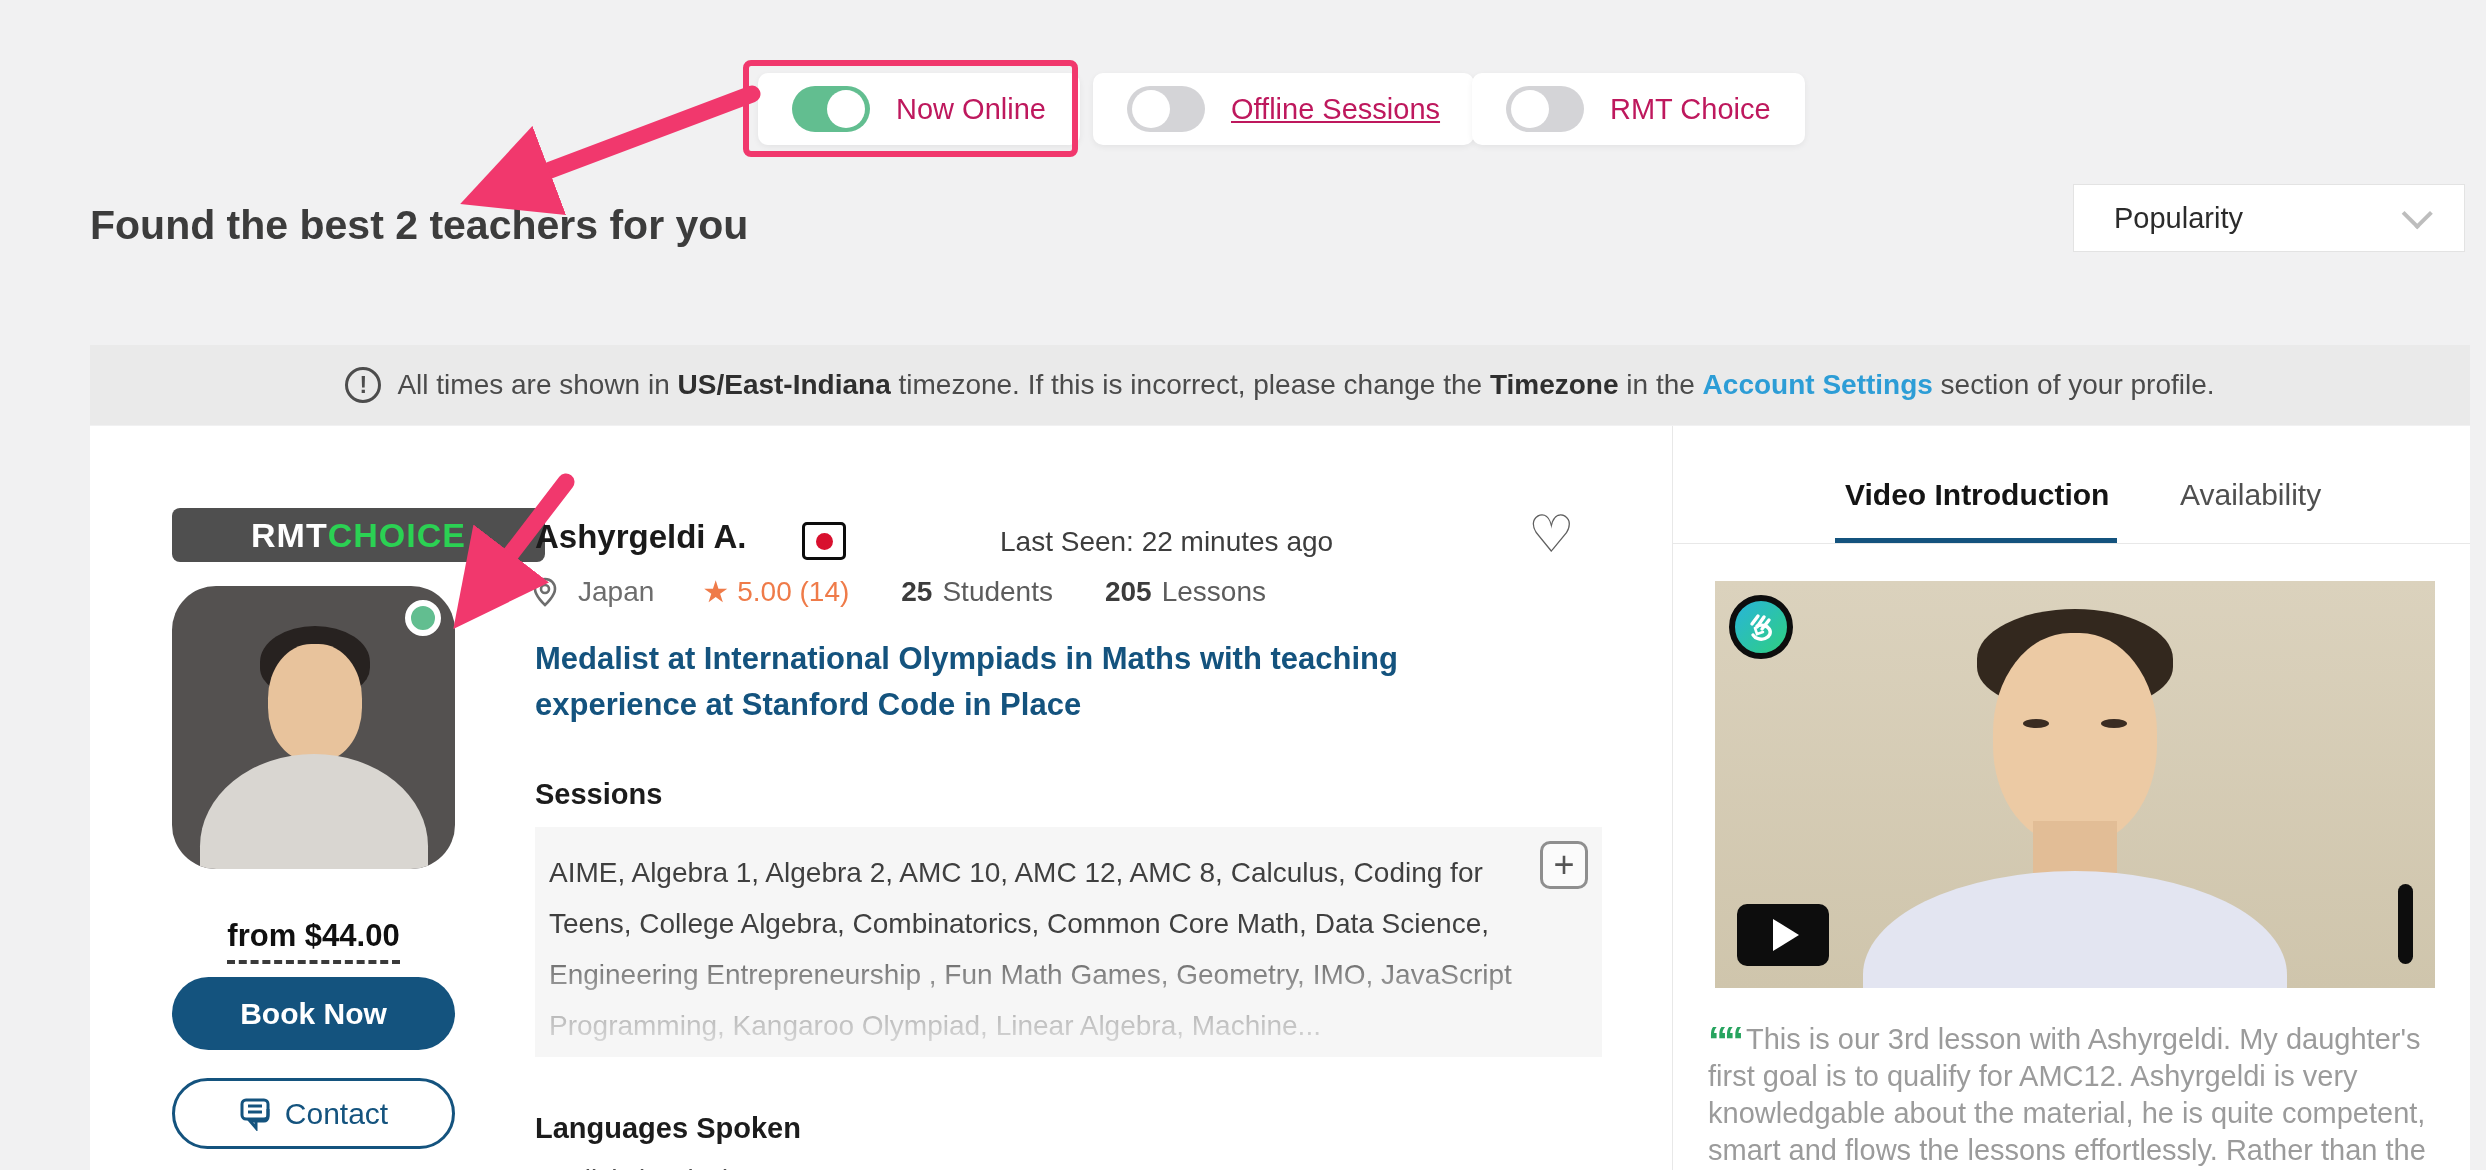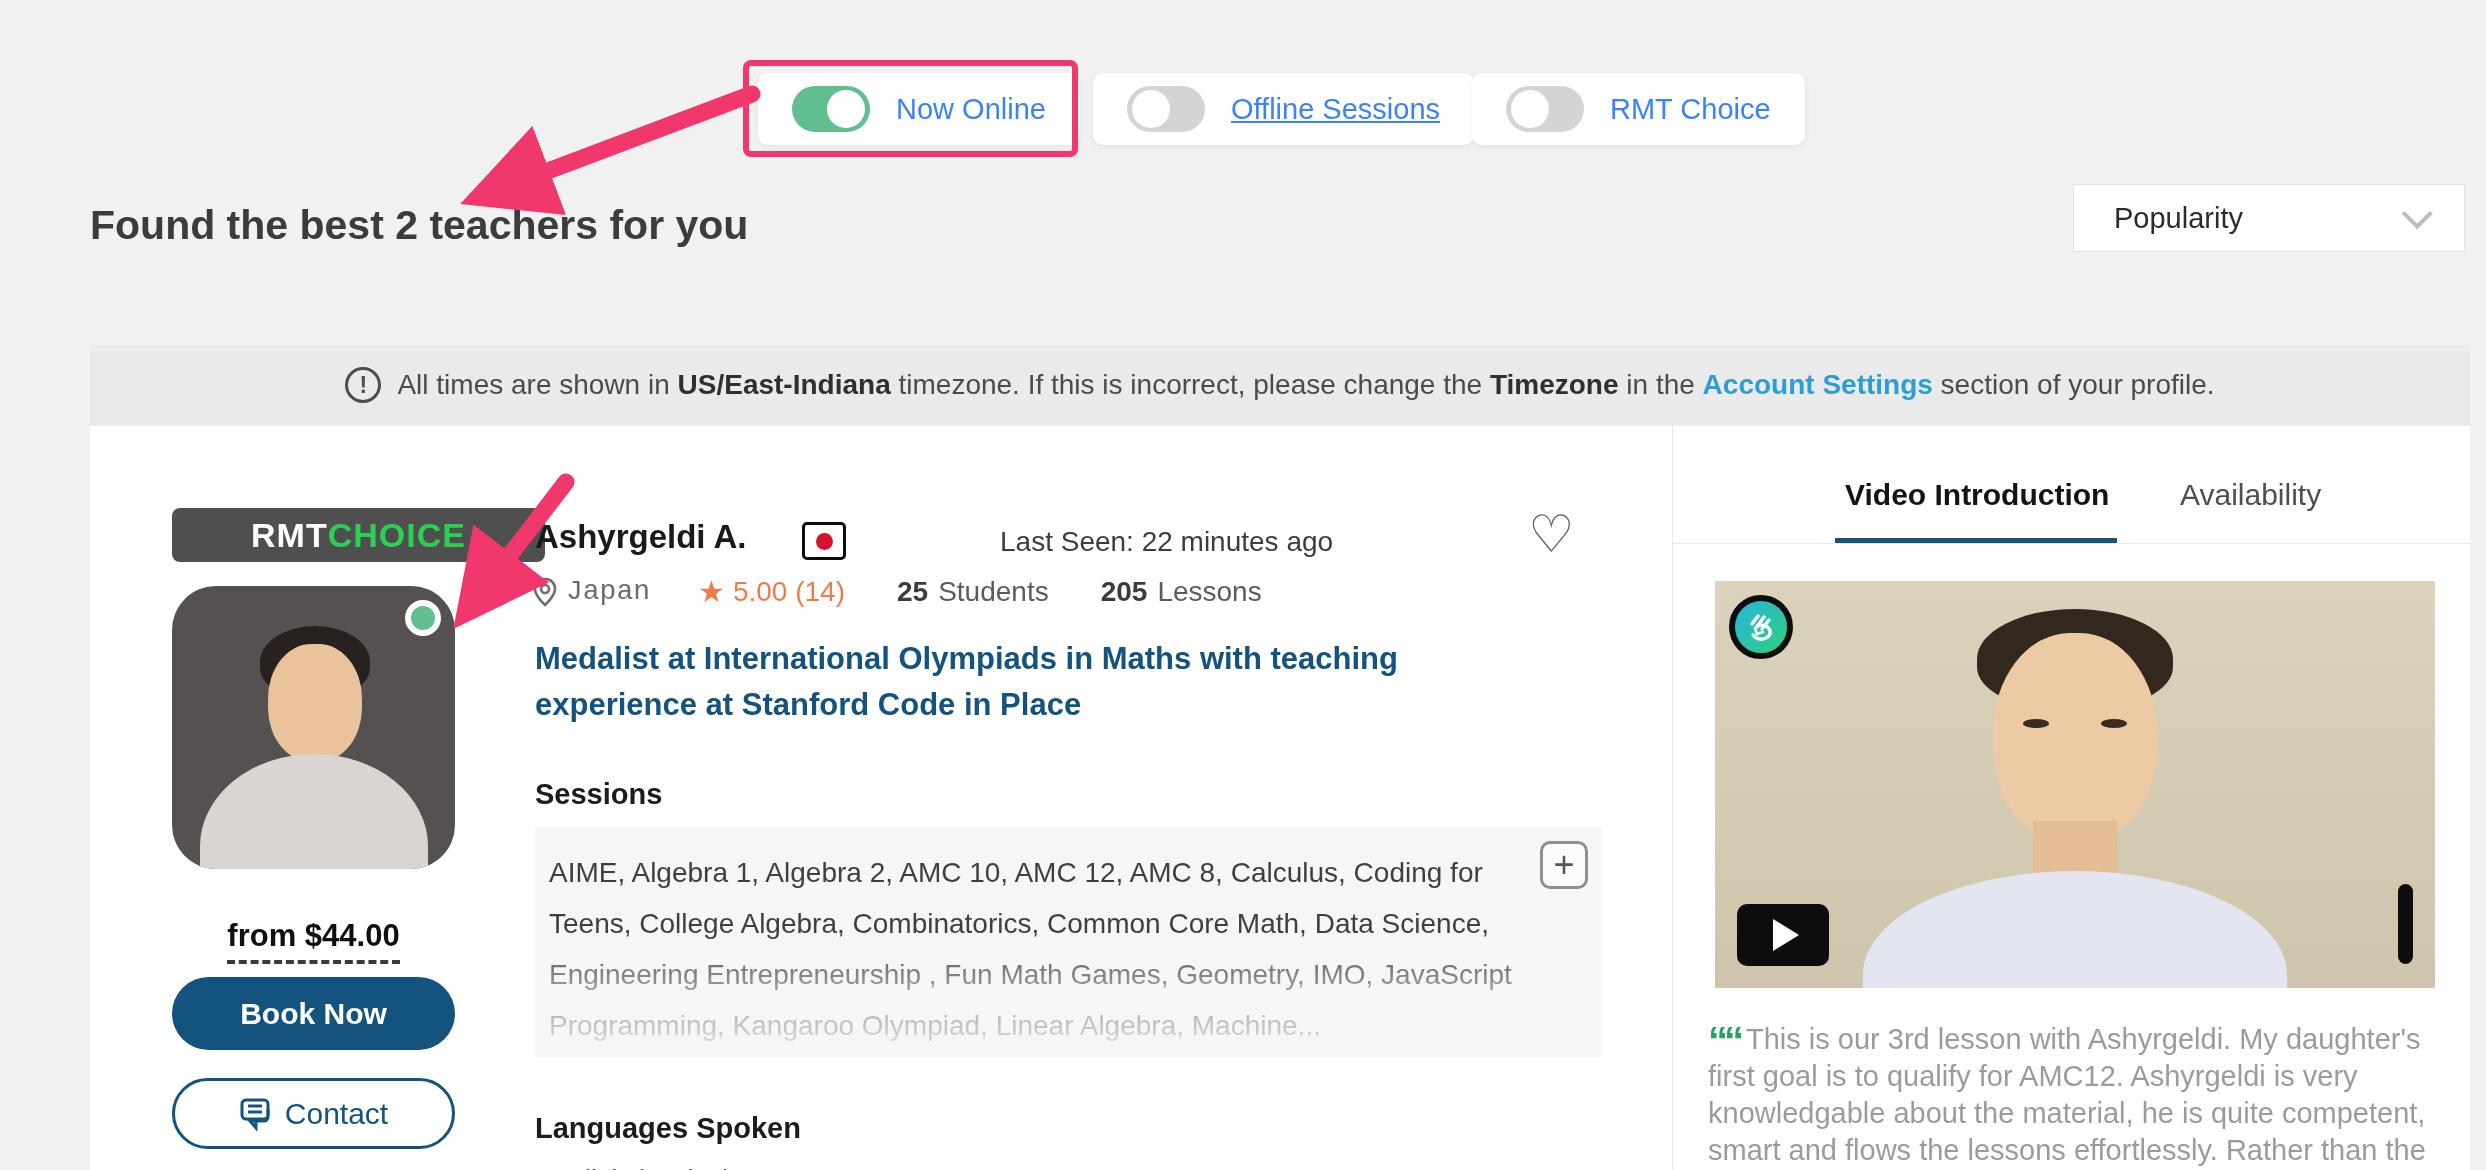--- a/index.html
+++ b/index.html
@@ -3,21 +3,21 @@
 <meta charset="utf-8">
 <style>
   * { margin:0; padding:0; box-sizing:border-box; }
   html,body { width:2486px; height:1170px; }
   body { font-family:"Liberation Sans", sans-serif; background:#f1f1f2; overflow:hidden; }
   #page { position:relative; width:2486px; height:1170px; background:#f1f1f2; overflow:hidden; }
 
   
   .toggle-card { position:absolute; height:72px; background:#fff; border-radius:10px;
     box-shadow:0 2px 6px rgba(0,0,0,.06); display:flex; align-items:center; gap:26px;
-    padding:4px 34px; font-size:29px; color:#3b82f6; cursor:pointer; }
+    padding:4px 34px; font-size:29px; color:#be185d; cursor:pointer; }
   .switch { position:relative; width:78px; height:46px; border-radius:23px; flex:0 0 auto; }
   .switch.on  { background:#62be90; }
   .switch.off { background:#d4d4d7; }
   .knob { position:absolute; top:4px; width:38px; height:38px; background:#fff; border-radius:50%; }
   .switch.on  .knob { right:5px; }
   .switch.off .knob { left:5px; }
   #toggle-online  { left:758px; top:73px; }
   #toggle-offline { left:1093px; top:73px;text-decoration:underline; }
   #toggle-rmt     { left:1472px; top:73px; }
   .annot-box { position:absolute; left:743px; top:60px; width:335px; height:97px;
@@ -65,21 +65,21 @@
     display:flex; align-items:center; justify-content:center; gap:6px; cursor:pointer; }
 
   .t-name { position:absolute; left:445px; top:92px; font-size:33px; font-weight:bold; color:#1a1a1a; }
   .flag { position:absolute; left:712px; top:96px; width:44px; height:38px; background:#fff; border:3px solid #0c0c0c;
     border-radius:5px; display:flex; align-items:center; justify-content:center; }
   .flag i { width:17px; height:17px; background:#d8102e; border-radius:50%; }
   .last-seen { position:absolute; left:910px; top:100px; font-size:28px; color:#3d3d3d; }
   .fav { position:absolute; left:1438px; top:82px; font-size:52px; color:#5f5f5f; background:none; border:none; cursor:pointer; line-height:1; }
 
   .meta-row { position:absolute; left:442px; top:148px; display:flex; align-items:center; font-size:28px; color:#6d6d6d; }
-  .meta-row .loc { display:flex; align-items:center; gap:8px;font-family:Liberation Mono, monospace; }
+  .meta-row .loc { display:flex; align-items:center; gap:20px; }
   .meta-row .rating { color:#ef7b49; margin-left:48px; display:flex; align-items:center; gap:8px; }
   .star { font-size:30px; }
   .meta-row .num { color:#3c3c3c; font-weight:bold; margin-left:52px; }
   .meta-row .lbl { color:#5c5c5c; margin-left:10px; }
 
   .headline { position:absolute; left:445px; top:210px; width:1010px; font-size:31px; font-weight:bold; color:#14537e; line-height:46px; cursor:pointer; }
   .teaches-label { position:absolute; left:445px; top:352px; font-size:29px; font-weight:bold; color:#1c1c1c; }
   .subjects-box { position:absolute; left:445px; top:401px; width:1067px; height:230px; background:#f6f6f6; }
   .subjects-text { position:absolute; left:14px; top:20px; width:980px; font-size:28px; color:#3f3f3f; line-height:51px;
     -webkit-mask-image:linear-gradient(180deg,#000 42%,rgba(0,0,0,.45) 72%,rgba(0,0,0,.12) 100%);

